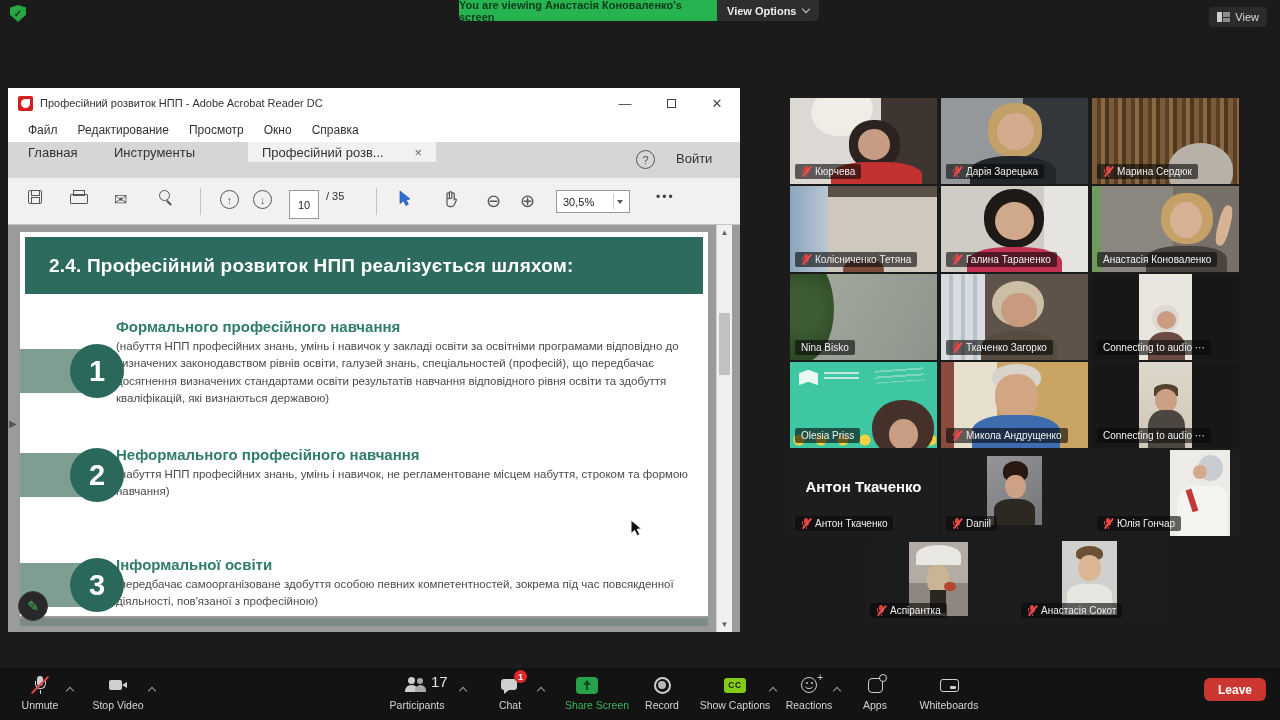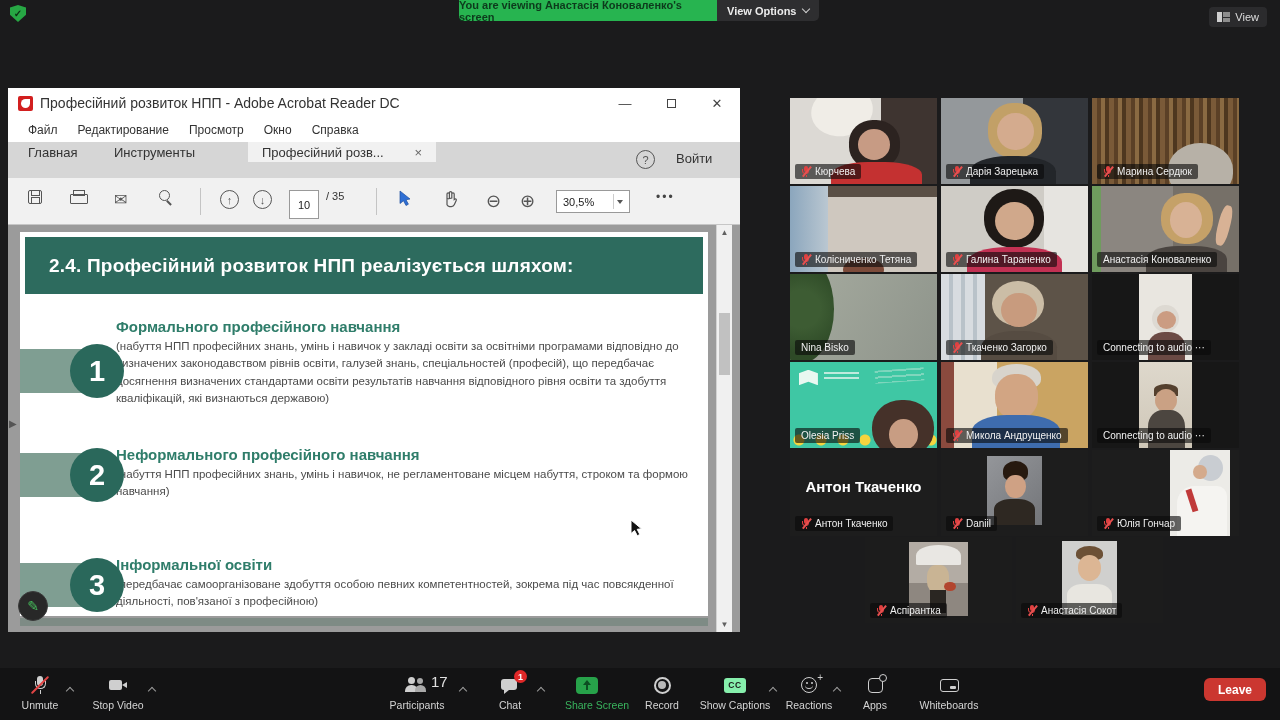--- a/index.html
+++ b/index.html
@@ -22,21 +22,21 @@
   .ico-view i{position:absolute;background:#cfcfcf;}
   .ico-view .v1{left:0;top:0;width:5px;height:10px;}
   .ico-view .v2{left:6px;top:0;width:7px;height:4.5px;background:#8d8d8d;}
   .ico-view .v3{left:6px;top:5.5px;width:7px;height:4.5px;background:#8d8d8d;}
 
   
   .acrobat{position:absolute;left:8px;top:88px;width:732px;height:544px;background:#fff;}
   .titlebar{position:absolute;left:0;top:0;width:100%;height:30px;background:#fff;display:flex;align-items:center;}
   .pdficon{width:15px;height:15px;margin:0 7px 0 10px;background:#d21f1f;border-radius:2px;position:relative;flex:none;}
   .pdficon::after{content:"";position:absolute;left:3px;top:3px;width:9px;height:9px;background:#fff;border-radius:50% 0 50% 50%;}
-  .wtitle{font-size:14px;color:#333;}
+  .wtitle{font-size:11px;color:#333;}
   .wctrls{position:absolute;right:0;top:0;height:30px;display:flex;}
   .wc{width:46px;height:30px;display:flex;align-items:center;justify-content:center;color:#444;font-size:13px;}
   .wc .box{width:9px;height:9px;border:1.2px solid #444;}
   .menubar{position:absolute;left:0;top:30px;width:100%;height:24px;background:#fff;display:flex;align-items:center;gap:20px;padding-left:20px;}
   .menubar span{font-size:12px;color:#333;}
   .tabbar{position:absolute;left:0;top:54px;width:100%;height:36px;background:#d6d6d6;}
   .tab{position:absolute;top:0;height:20px;display:flex;align-items:center;font-size:13px;color:#333;padding:0 14px;}
   .tab.home{left:6px;}
   .tab.tools{left:92px;}
   .tab.doc{left:240px;width:188px;background:#f1f1f1;justify-content:space-between;}
@@ -209,21 +209,21 @@
   .ico-chat .bub{left:1px;top:4px;width:16px;height:11px;background:#cfcfcf;border-radius:3px;}
   .ico-chat .tl{left:4px;top:15px;width:0;height:0;border-top:4px solid #cfcfcf;border-right:5px solid transparent;}
   .cbadge{position:absolute;right:-7px;top:-5px;width:13px;height:13px;background:#e02828;border-radius:50%;
     color:#fff;font-size:9px;font-weight:bold;display:flex;align-items:center;justify-content:center;}
   .ico-share{width:22px;height:17px;background:#27a24a;border-radius:4px;position:relative;}
   .ico-share i{position:absolute;display:block;}
   .ico-share .st{left:10px;top:7px;width:2px;height:6px;background:#0c4d22;}
   .ico-share .tp{left:7px;top:3px;width:0;height:0;border-left:4px solid transparent;border-right:4px solid transparent;border-bottom:5px solid #0c4d22;}
   .ico-rec{width:17px;height:17px;border:2px solid #cfcfcf;border-radius:50%;position:relative;}
   .ico-rec::after{content:"";position:absolute;left:2.5px;top:2.5px;width:8px;height:8px;background:#b9b9b9;border-radius:50%;}
-  .ico-cc{width:22px;height:15px;background:#86efac;border-radius:3px;color:#1a1a1a;font-size:8.5px;font-weight:bold;
+  .ico-cc{width:22px;height:15px;background:#84cc16;border-radius:3px;color:#1a1a1a;font-size:8.5px;font-weight:bold;
     display:flex;align-items:center;justify-content:center;letter-spacing:.5px;}
   .ico-react{width:16px;height:16px;border:1.5px solid #cfcfcf;border-radius:50%;position:relative;}
   .ico-react i{position:absolute;display:block;background:#cfcfcf;}
   .ico-react .e1{left:3.5px;top:4px;width:2px;height:2px;border-radius:50%;}
   .ico-react .e2{left:8.5px;top:4px;width:2px;height:2px;border-radius:50%;}
   .ico-react .mo{left:3px;top:6px;width:8px;height:5px;background:transparent;border-bottom:1.5px solid #cfcfcf;border-radius:0 0 8px 8px;}
   .rplus{position:absolute;right:-7px;top:-6px;color:#cfcfcf;font-size:10px;}
   .ico-apps{width:15px;height:15px;border:1.5px solid #cfcfcf;border-radius:4px;position:relative;}
   .ico-apps::after{content:"";position:absolute;right:-5px;top:-5px;width:6px;height:6px;border:1.5px solid #cfcfcf;border-radius:50%;background:#131314;}
   .ico-wb{width:19px;height:13px;border:1.5px solid #cfcfcf;border-radius:3px;position:relative;}

